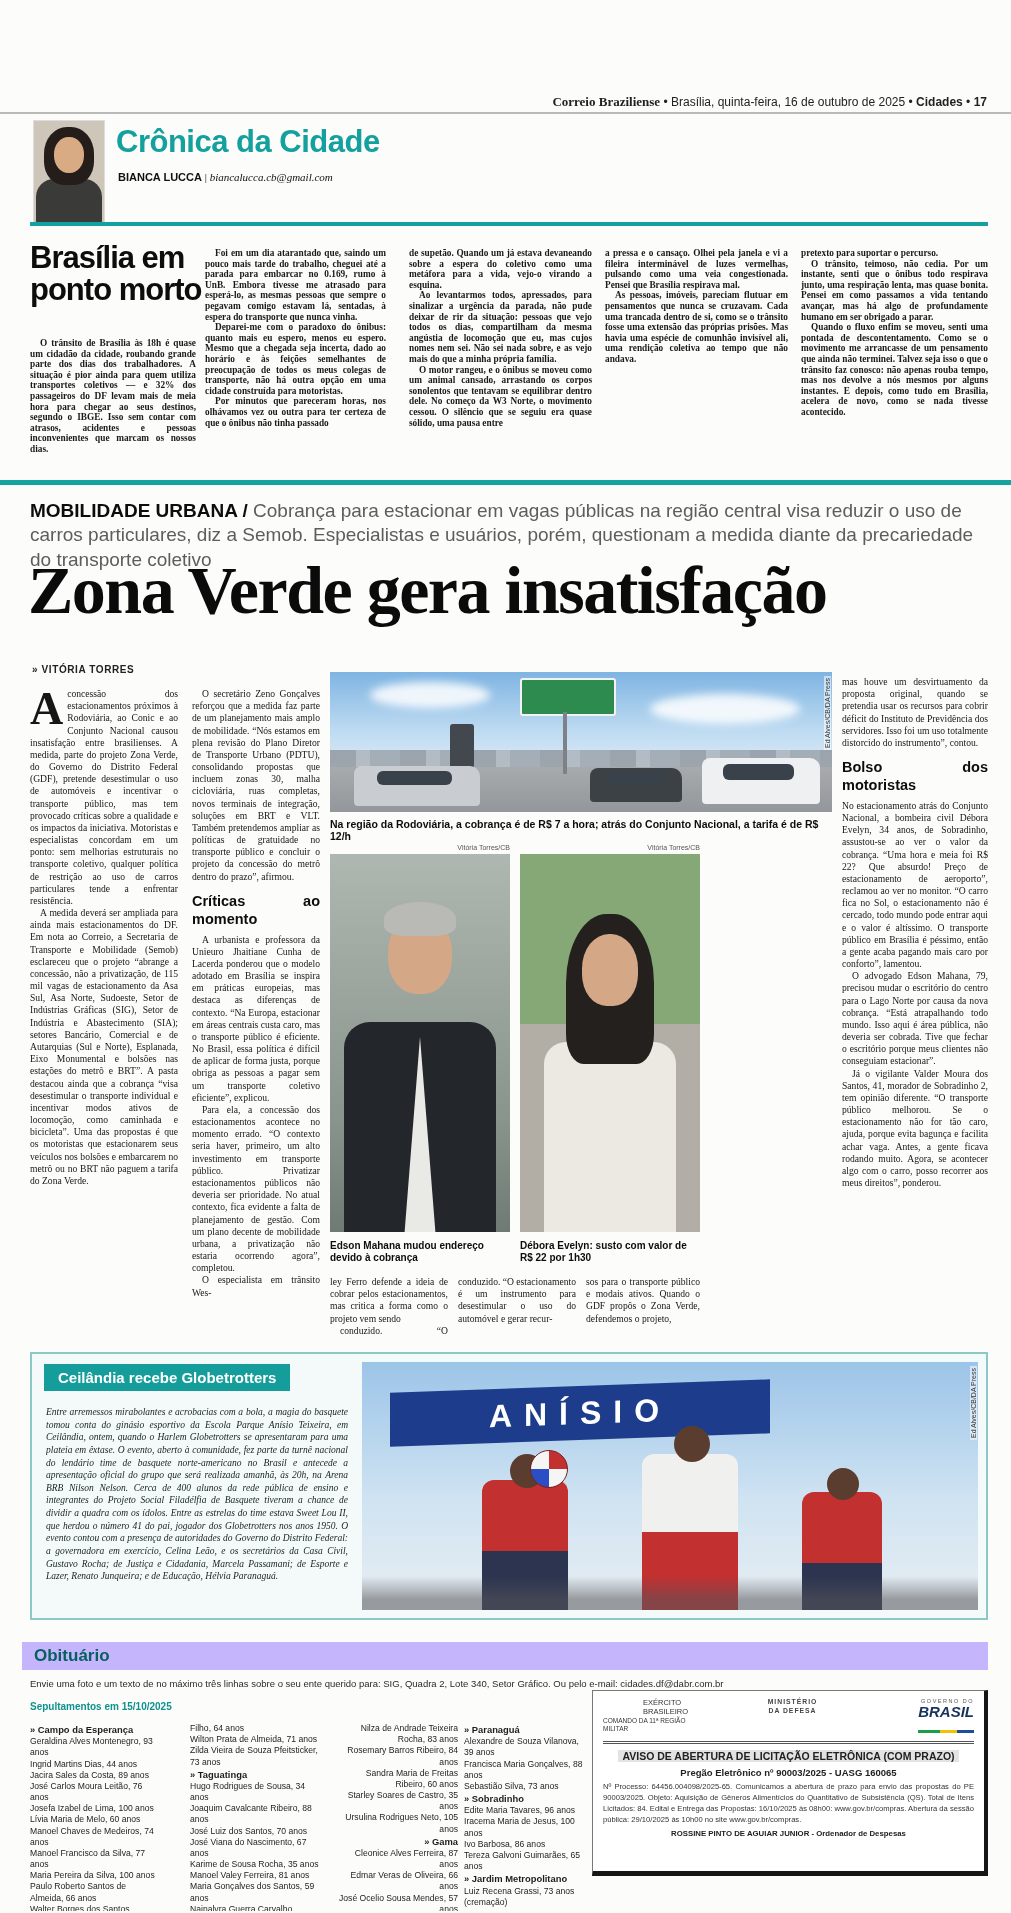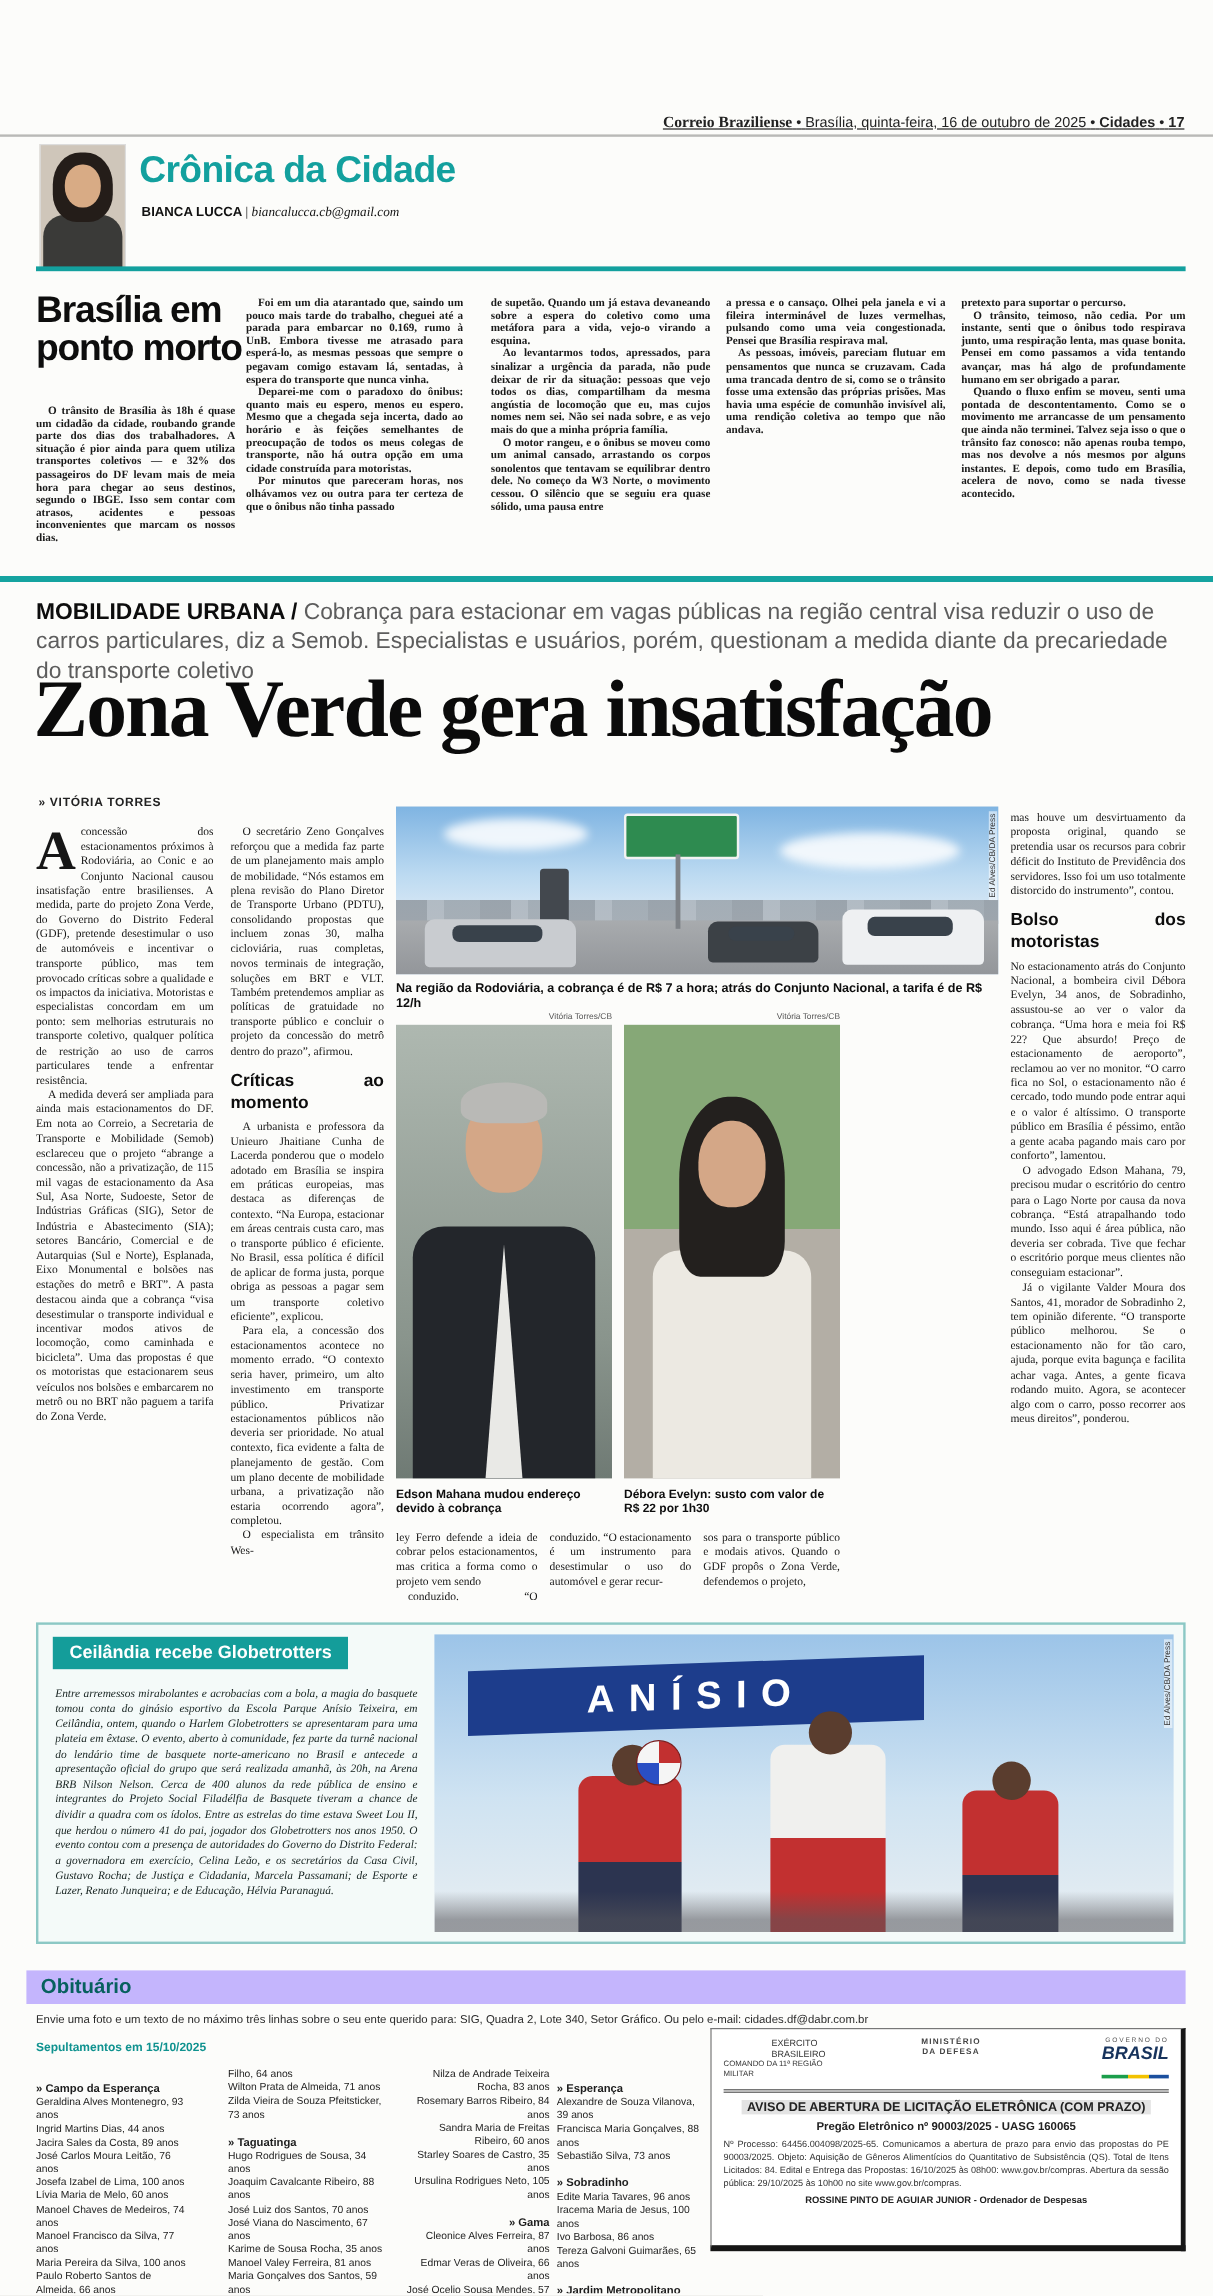--- a/index.html
+++ b/index.html
@@ -6,21 +6,21 @@
   #page{position:relative;width:1011px;height:1913px;margin:0 auto;background:#fcfcfa;overflow:hidden;
         color:#111;font-family:"Liberation Serif","DejaVu Serif",serif;}
   .abs{position:absolute;}
   .sans{font-family:"Liberation Sans","DejaVu Sans",sans-serif;}
   .serif{font-family:"Liberation Serif","DejaVu Serif",serif;}
   .just{text-align:justify;}
   .p{margin:0;text-indent:10px;}
   .cont .p:first-child{text-indent:0;}
 
   
-  #folio{top:94px;right:24px;font-size:12px;color:#222;text-decoration:underline;}
+  #folio{top:94px;right:24px;font-size:12px;color:#222;}
   #folio .mast{font-weight:bold;font-size:13px;}
   #folio .b{font-weight:bold;}
   #rule-top{top:112px;left:0;width:1011px;height:2px;background:#b9b9b7;}
 
   
   #author-photo{left:33px;top:120px;width:70px;height:102px;background:#cfc6ba;overflow:hidden;border:1px solid #ddd;}
   .a-hair{position:absolute;left:10px;top:6px;width:50px;height:58px;border-radius:46% 46% 40% 40%;background:#241d19;}
   .a-face{position:absolute;left:20px;top:16px;width:30px;height:36px;border-radius:48%;background:#d8ab85;}
   .a-body{position:absolute;left:2px;top:58px;width:66px;height:46px;border-radius:18px 18px 0 0;background:#3a3a38;}
   #cronica-title{left:116px;top:124px;font-weight:bold;font-size:31px;letter-spacing:-0.5px;color:#13a09e;}
@@ -103,21 +103,21 @@
   .gball{position:absolute;left:168px;top:88px;width:36px;height:36px;border-radius:50%;border:1px solid #7a1f1f;
          background:conic-gradient(#c23030 0 90deg,#f5f5f5 90deg 180deg,#2a4fc4 180deg 270deg,#f5f5f5 270deg 360deg);}
   .gcrowd{position:absolute;left:0;right:0;bottom:0;height:34px;background:linear-gradient(#0000,#55555a 70%);opacity:.55;}
 
   
   #obit-band{left:22px;top:1642px;width:966px;height:28px;background:#c4b5fd;}
   #obit-title{padding-left:12px;font-weight:bold;font-size:17px;line-height:28px;color:#07605e;font-family:"Liberation Sans",sans-serif;}
   #obit-intro{left:30px;top:1678px;width:940px;font-size:9.5px;color:#2a2a2a;font-family:"Liberation Sans",sans-serif;}
   #obit-date{left:30px;top:1701px;font-weight:bold;font-size:10px;color:#0f928f;font-family:"Liberation Sans",sans-serif;}
   .obit-col{font-size:8.6px;line-height:1.3;color:#1d1d1d;font-family:"Liberation Sans",sans-serif;overflow:hidden;}
-  .obit-col .hd{font-weight:bold;font-size:9.4px;margin-top:11px;}
+  .obit-col .hd{font-weight:bold;font-size:9.4px;margin-top:1px;}
   #ocol1{left:30px;top:1723px;width:130px;height:188px;}
   #ocol2{left:190px;top:1723px;width:132px;height:188px;}
   #ocol3{left:338px;top:1723px;width:120px;height:188px;text-align:right;}
   #ocol4{left:464px;top:1723px;width:120px;height:188px;}
 
   
   #ad{left:592px;top:1690px;width:396px;height:186px;background:#fff;border:1px solid #777;
       border-right:4px solid #161616;border-bottom:5px solid #161616;box-sizing:border-box;
       padding:7px 10px;font-family:"Liberation Sans",sans-serif;}
   #ad-head{display:flex;justify-content:space-between;align-items:flex-start;}
@@ -330,21 +330,21 @@
       <div>Rosemary Barros Ribeiro, 84 anos</div>
       <div>Sandra Maria de Freitas Ribeiro, 60 anos</div>
       <div>Starley Soares de Castro, 35 anos</div>
       <div>Ursulina Rodrigues Neto, 105 anos</div>
       <div class="hd">» Gama</div>
       <div>Cleonice Alves Ferreira, 87 anos</div>
       <div>Edmar Veras de Oliveira, 66 anos</div>
       <div>José Ocelio Sousa Mendes, 57 anos</div>
     </div>
   <div class="abs obit-col" id="ocol4">
-      <div class="hd">» Esperança</div>
+      <div class="hd">» Paranaguá</div>
       <div>Alexandre de Souza Vilanova, 39 anos</div>
       <div>Francisca Maria Gonçalves, 88 anos</div>
       <div>Sebastião Silva, 73 anos</div>
       <div class="hd">» Sobradinho</div>
       <div>Edite Maria Tavares, 96 anos</div>
       <div>Iracema Maria de Jesus, 100 anos</div>
       <div>Ivo Barbosa, 86 anos</div>
       <div>Tereza Galvoni Guimarães, 65 anos</div>
       <div class="hd">» Jardim Metropolitano</div>
       <div>Luiz Recena Grassi, 73 anos (cremação)</div>

